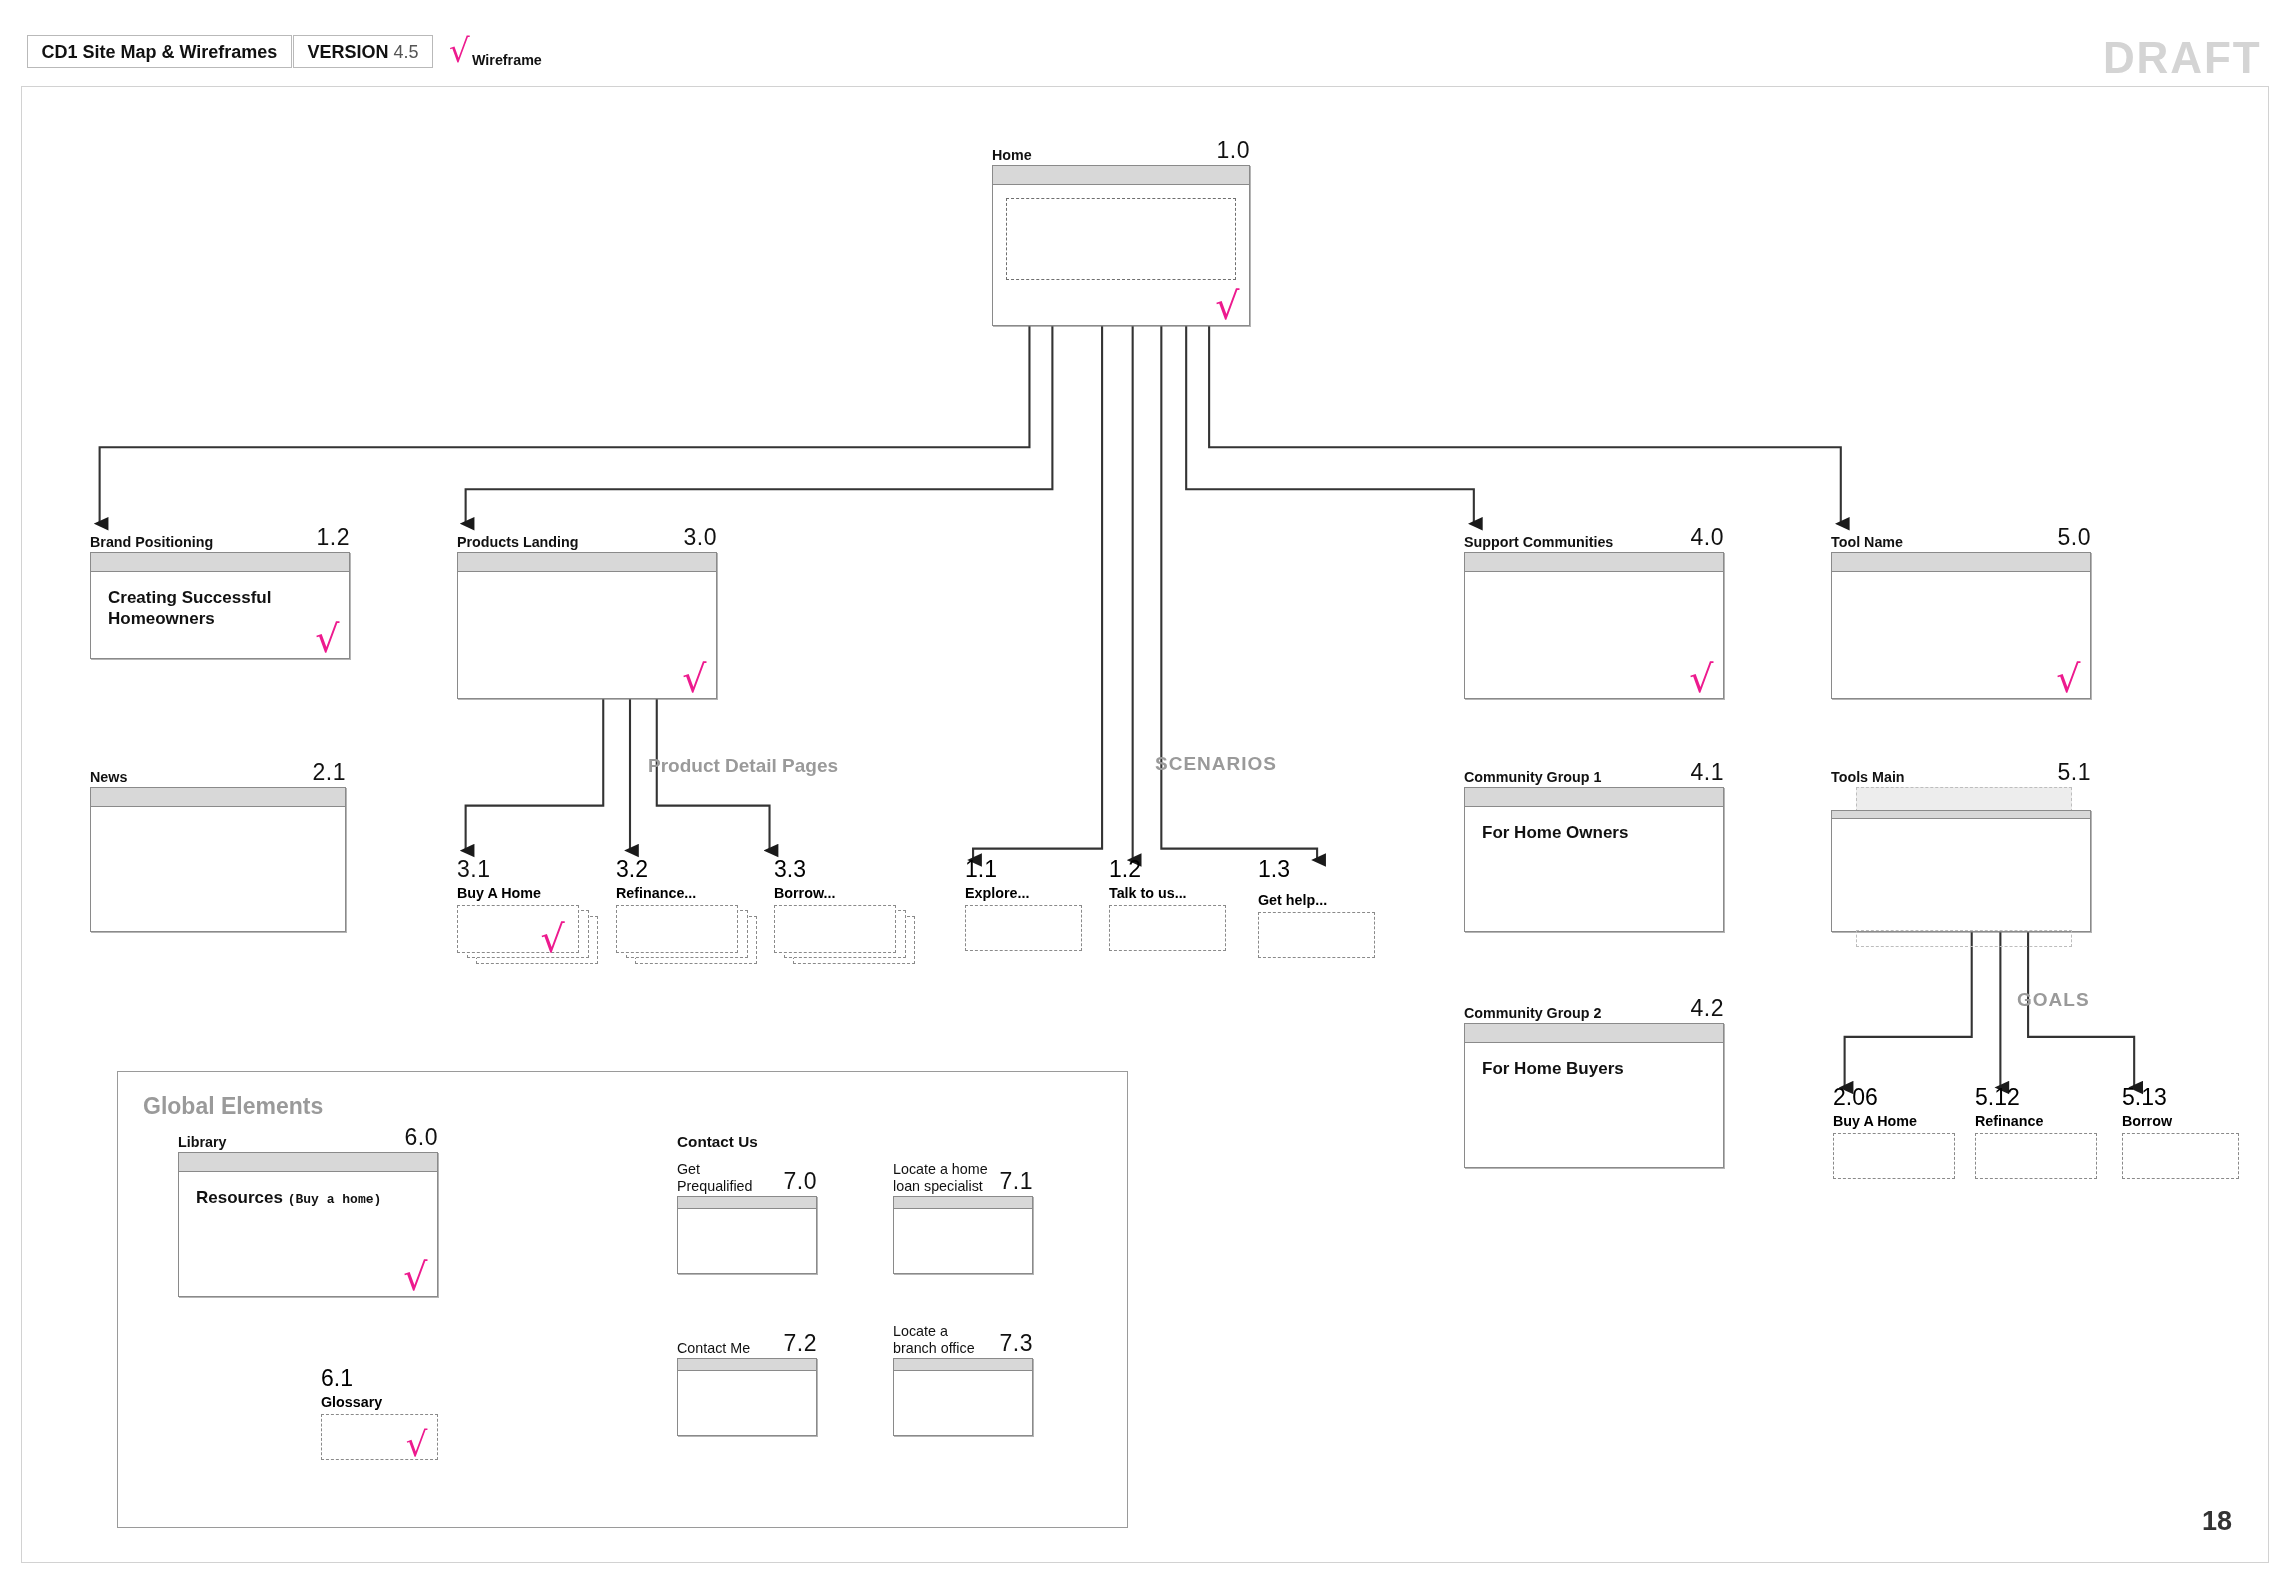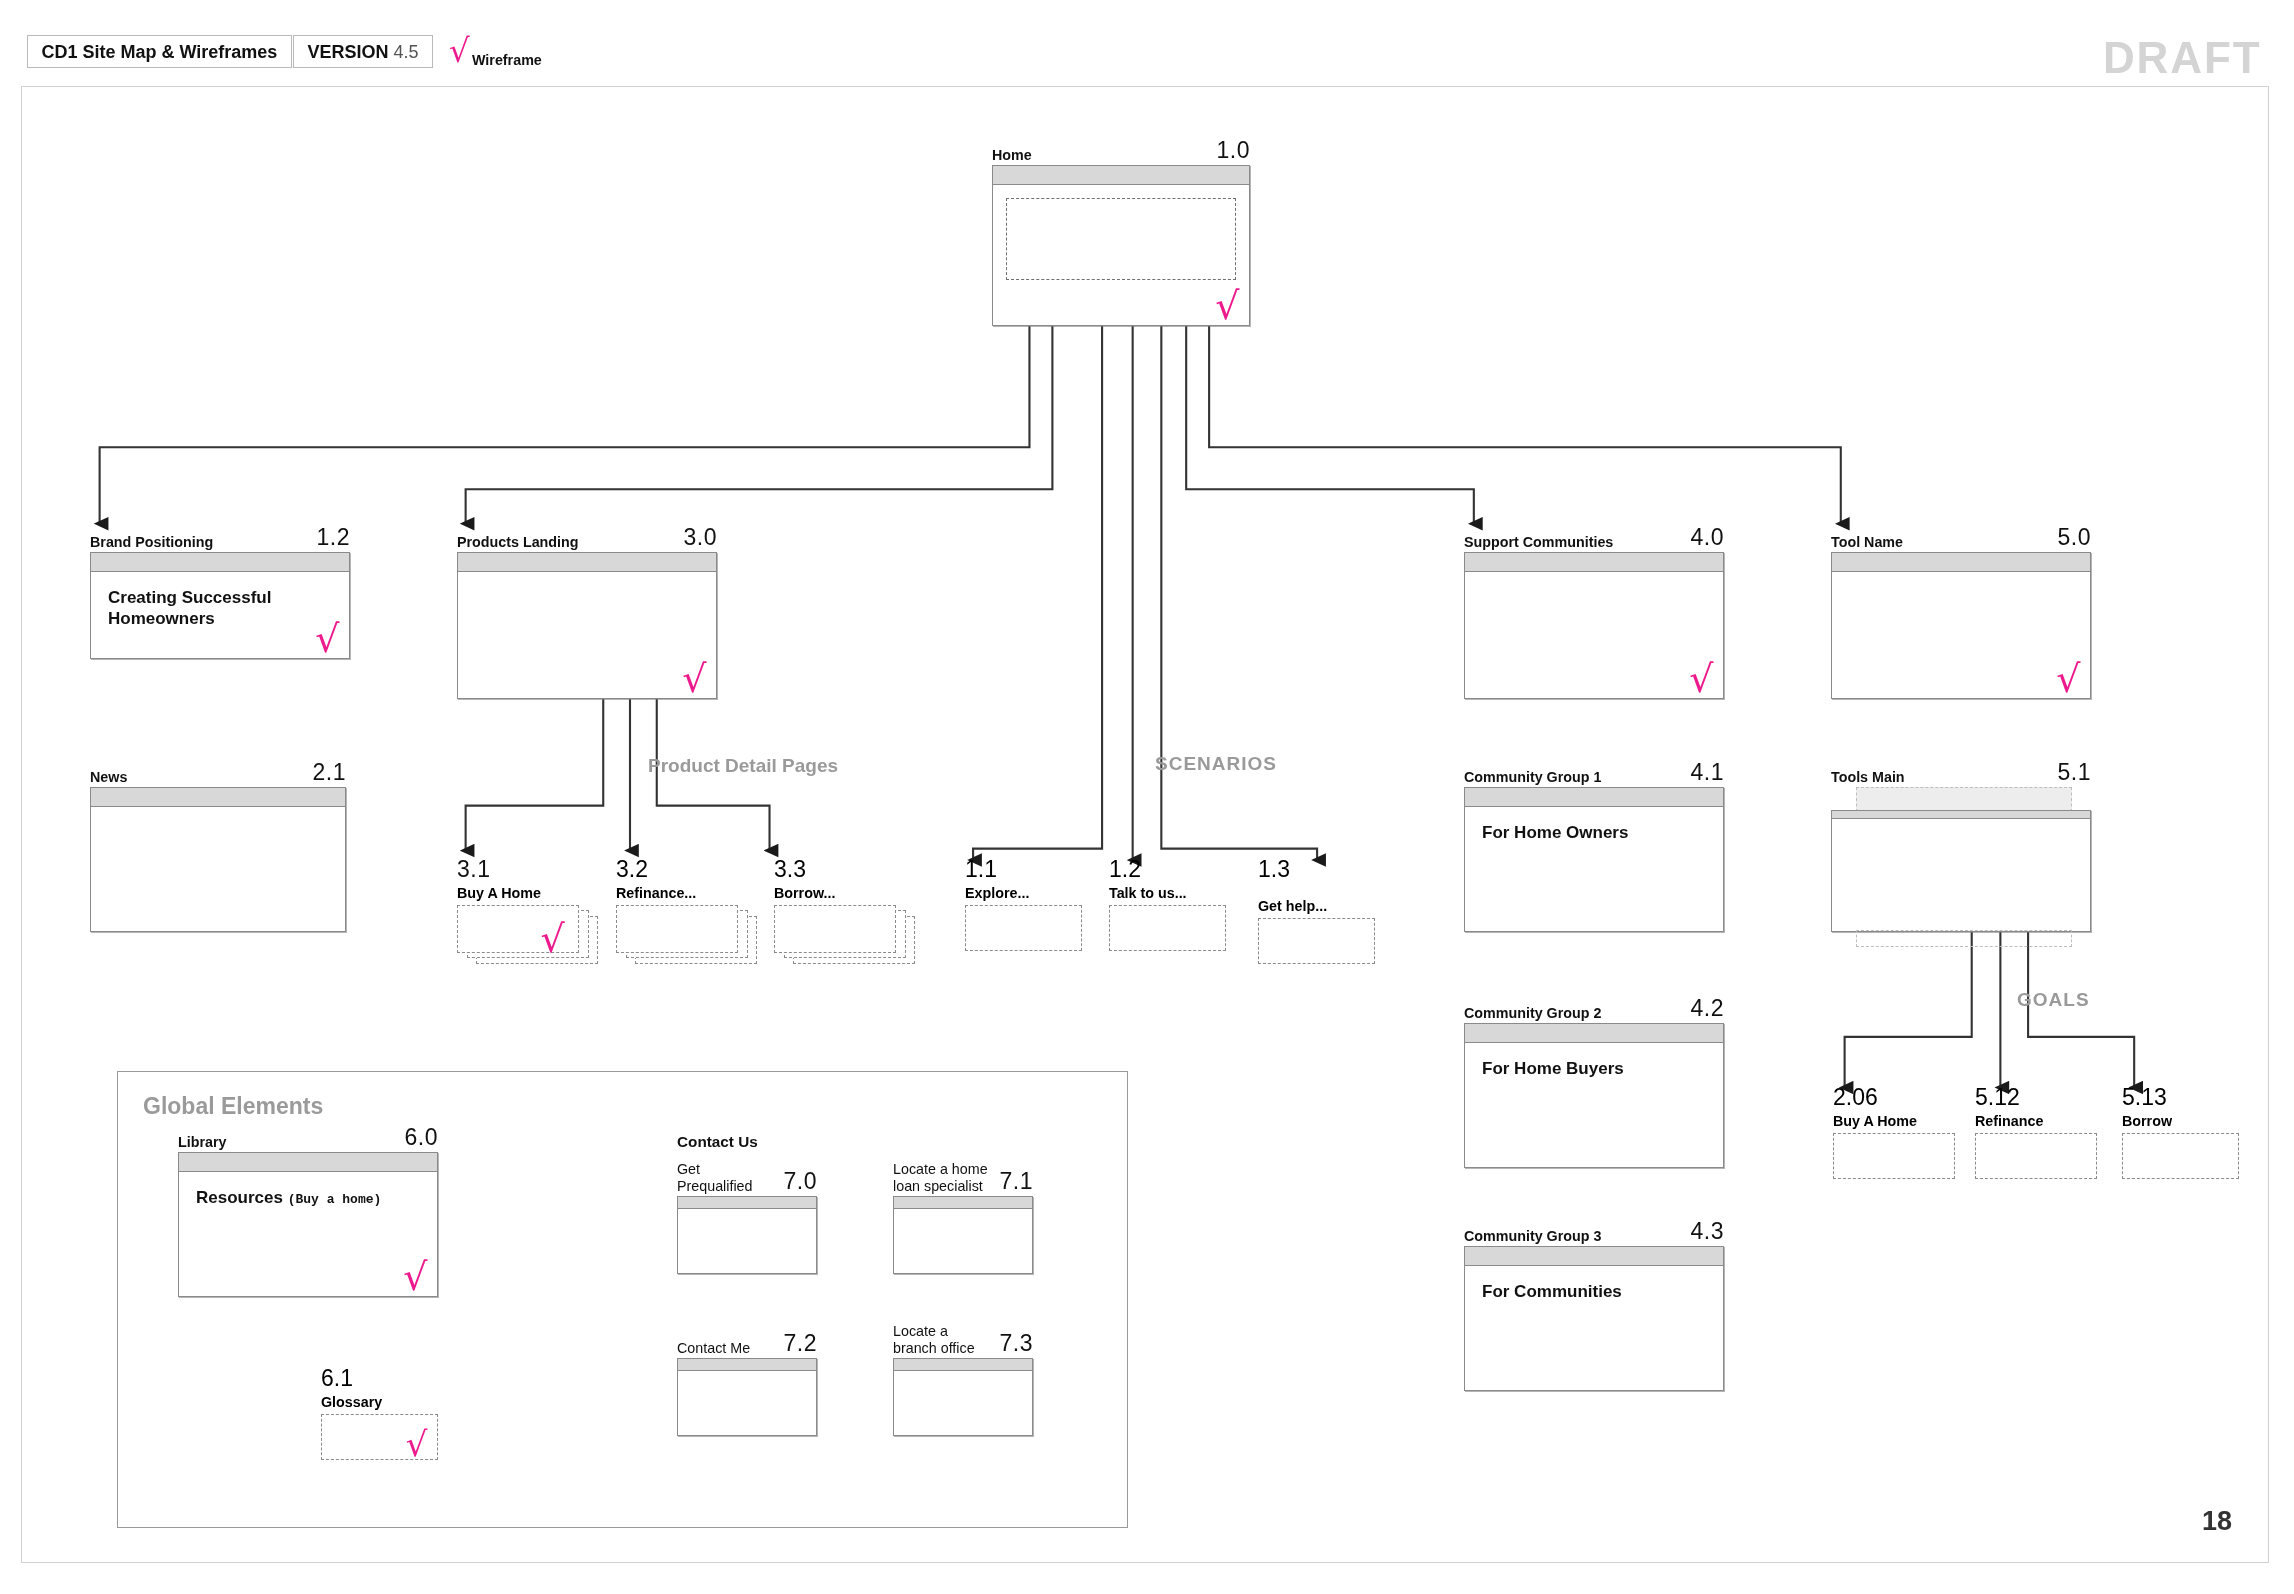--- a/index.html
+++ b/index.html
@@ -273,21 +273,21 @@
     <div style="font-size:14.3px;font-weight:bold;margin-top:1.9px;">Explore...</div>
     <div class="dbox" style="width:117px;height:46px;margin-top:3.8px;"></div>
   </div>
   <div class="node mini" style="left:1109px;top:856px;width:122px;">
     <div style="font-size:23px;">1.2</div>
     <div style="font-size:14.3px;font-weight:bold;margin-top:1.9px;">Talk to us...</div>
     <div class="dbox" style="width:117px;height:46px;margin-top:3.8px;"></div>
   </div>
   <div class="node mini" style="left:1258px;top:856px;width:122px;">
     <div style="font-size:23px;">1.3</div>
-    <div style="font-size:14.3px;font-weight:bold;margin-top:15px;">Get help...</div>
+    <div style="font-size:14.3px;font-weight:bold;margin-top:9px;">Get help...</div>
     <div class="dbox" style="width:117px;height:46px;margin-top:3.8px;"></div>
   </div>
 
   <div class="node" style="left:1464px;top:528px;width:260px;">
     <div class="node-head">
       <div class="node-title">Support Communities</div>
       <div class="node-num">4.0</div>
     </div>
     <div class="box" style="height:147px;">
       <div class="bar"></div>
@@ -316,32 +316,20 @@
       <div class="node-num">4.2</div>
     </div>
     <div class="box" style="height:145px;">
       <div class="bar"></div>
       <div class="body">
         <div class="label">For Home Buyers</div>
       </div>
     </div>
   </div>
 
-  <div class="node" style="left:1464px;top:1222px;width:260px;">
-    <div class="node-head">
-      <div class="node-title">Community Group 3</div>
-      <div class="node-num">4.3</div>
-    </div>
-    <div class="box" style="height:145px;">
-      <div class="bar"></div>
-      <div class="body">
-        <div class="label">For Communities</div>
-      </div>
-    </div>
-  </div>
 
   <div class="node" style="left:1831px;top:528px;width:260px;">
     <div class="node-head">
       <div class="node-title">Tool Name</div>
       <div class="node-num">5.0</div>
     </div>
     <div class="box" style="height:147px;">
       <div class="bar"></div>
       <div class="body">
         <span class="chk">√</span>

